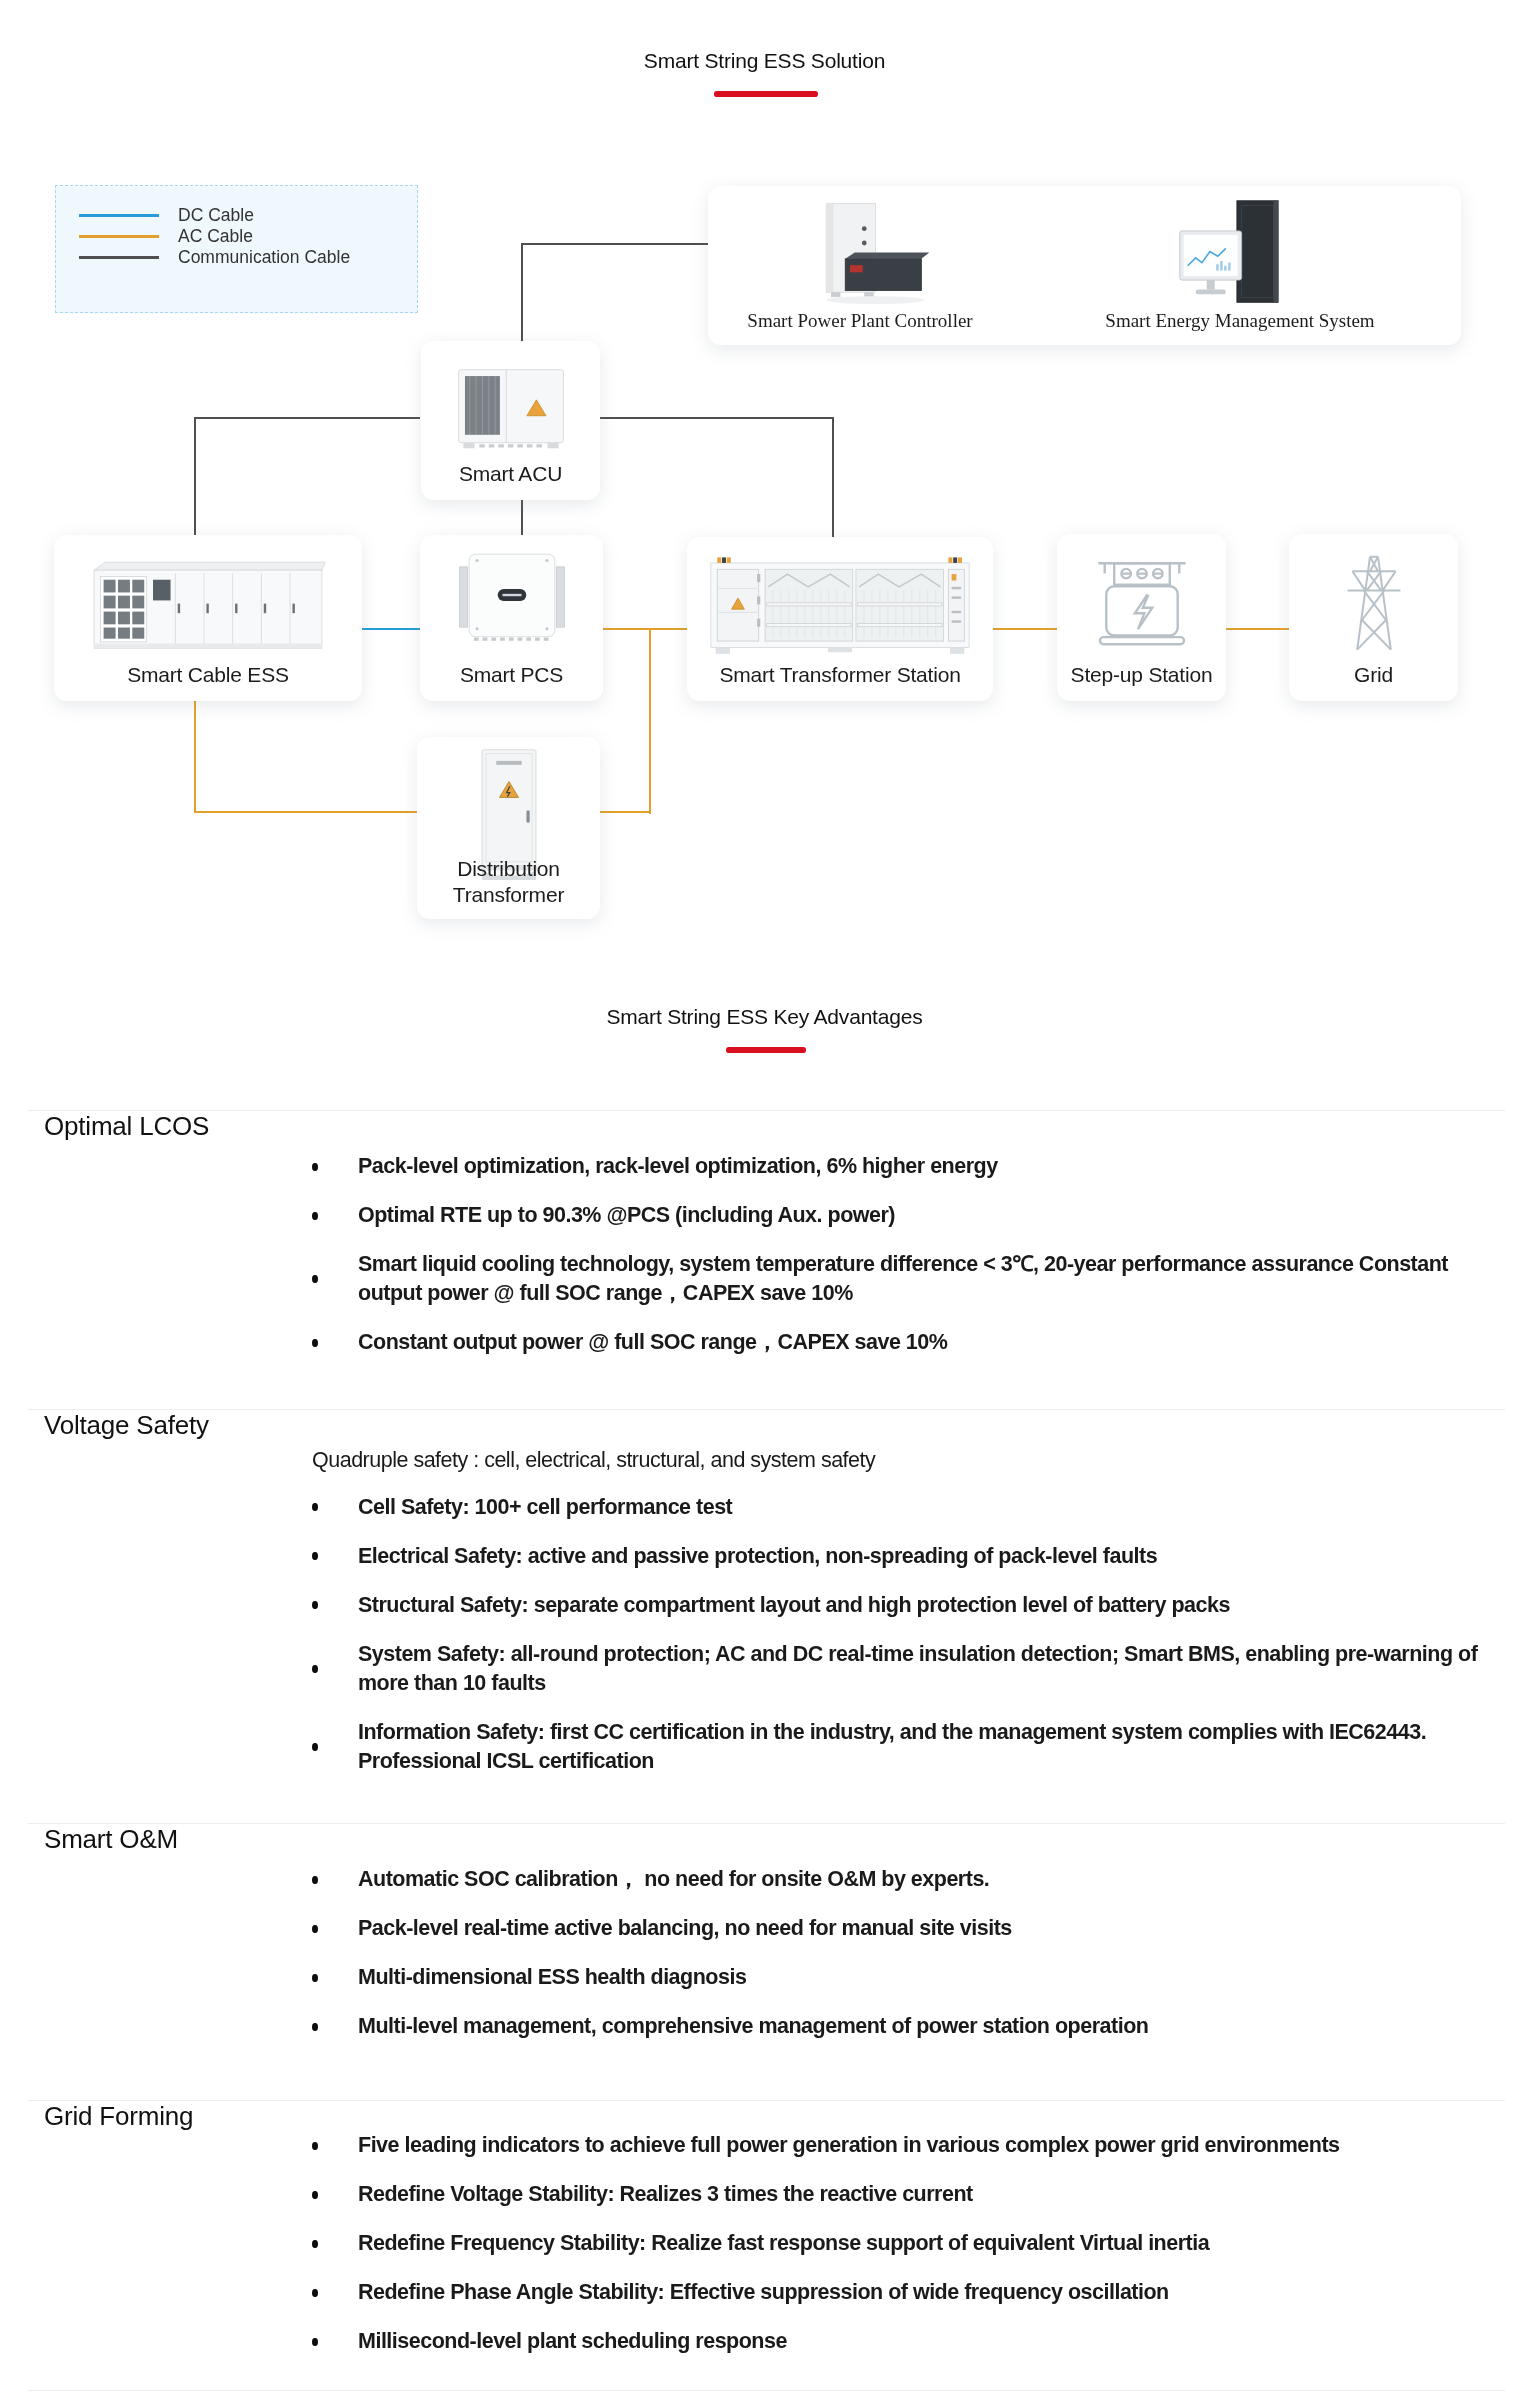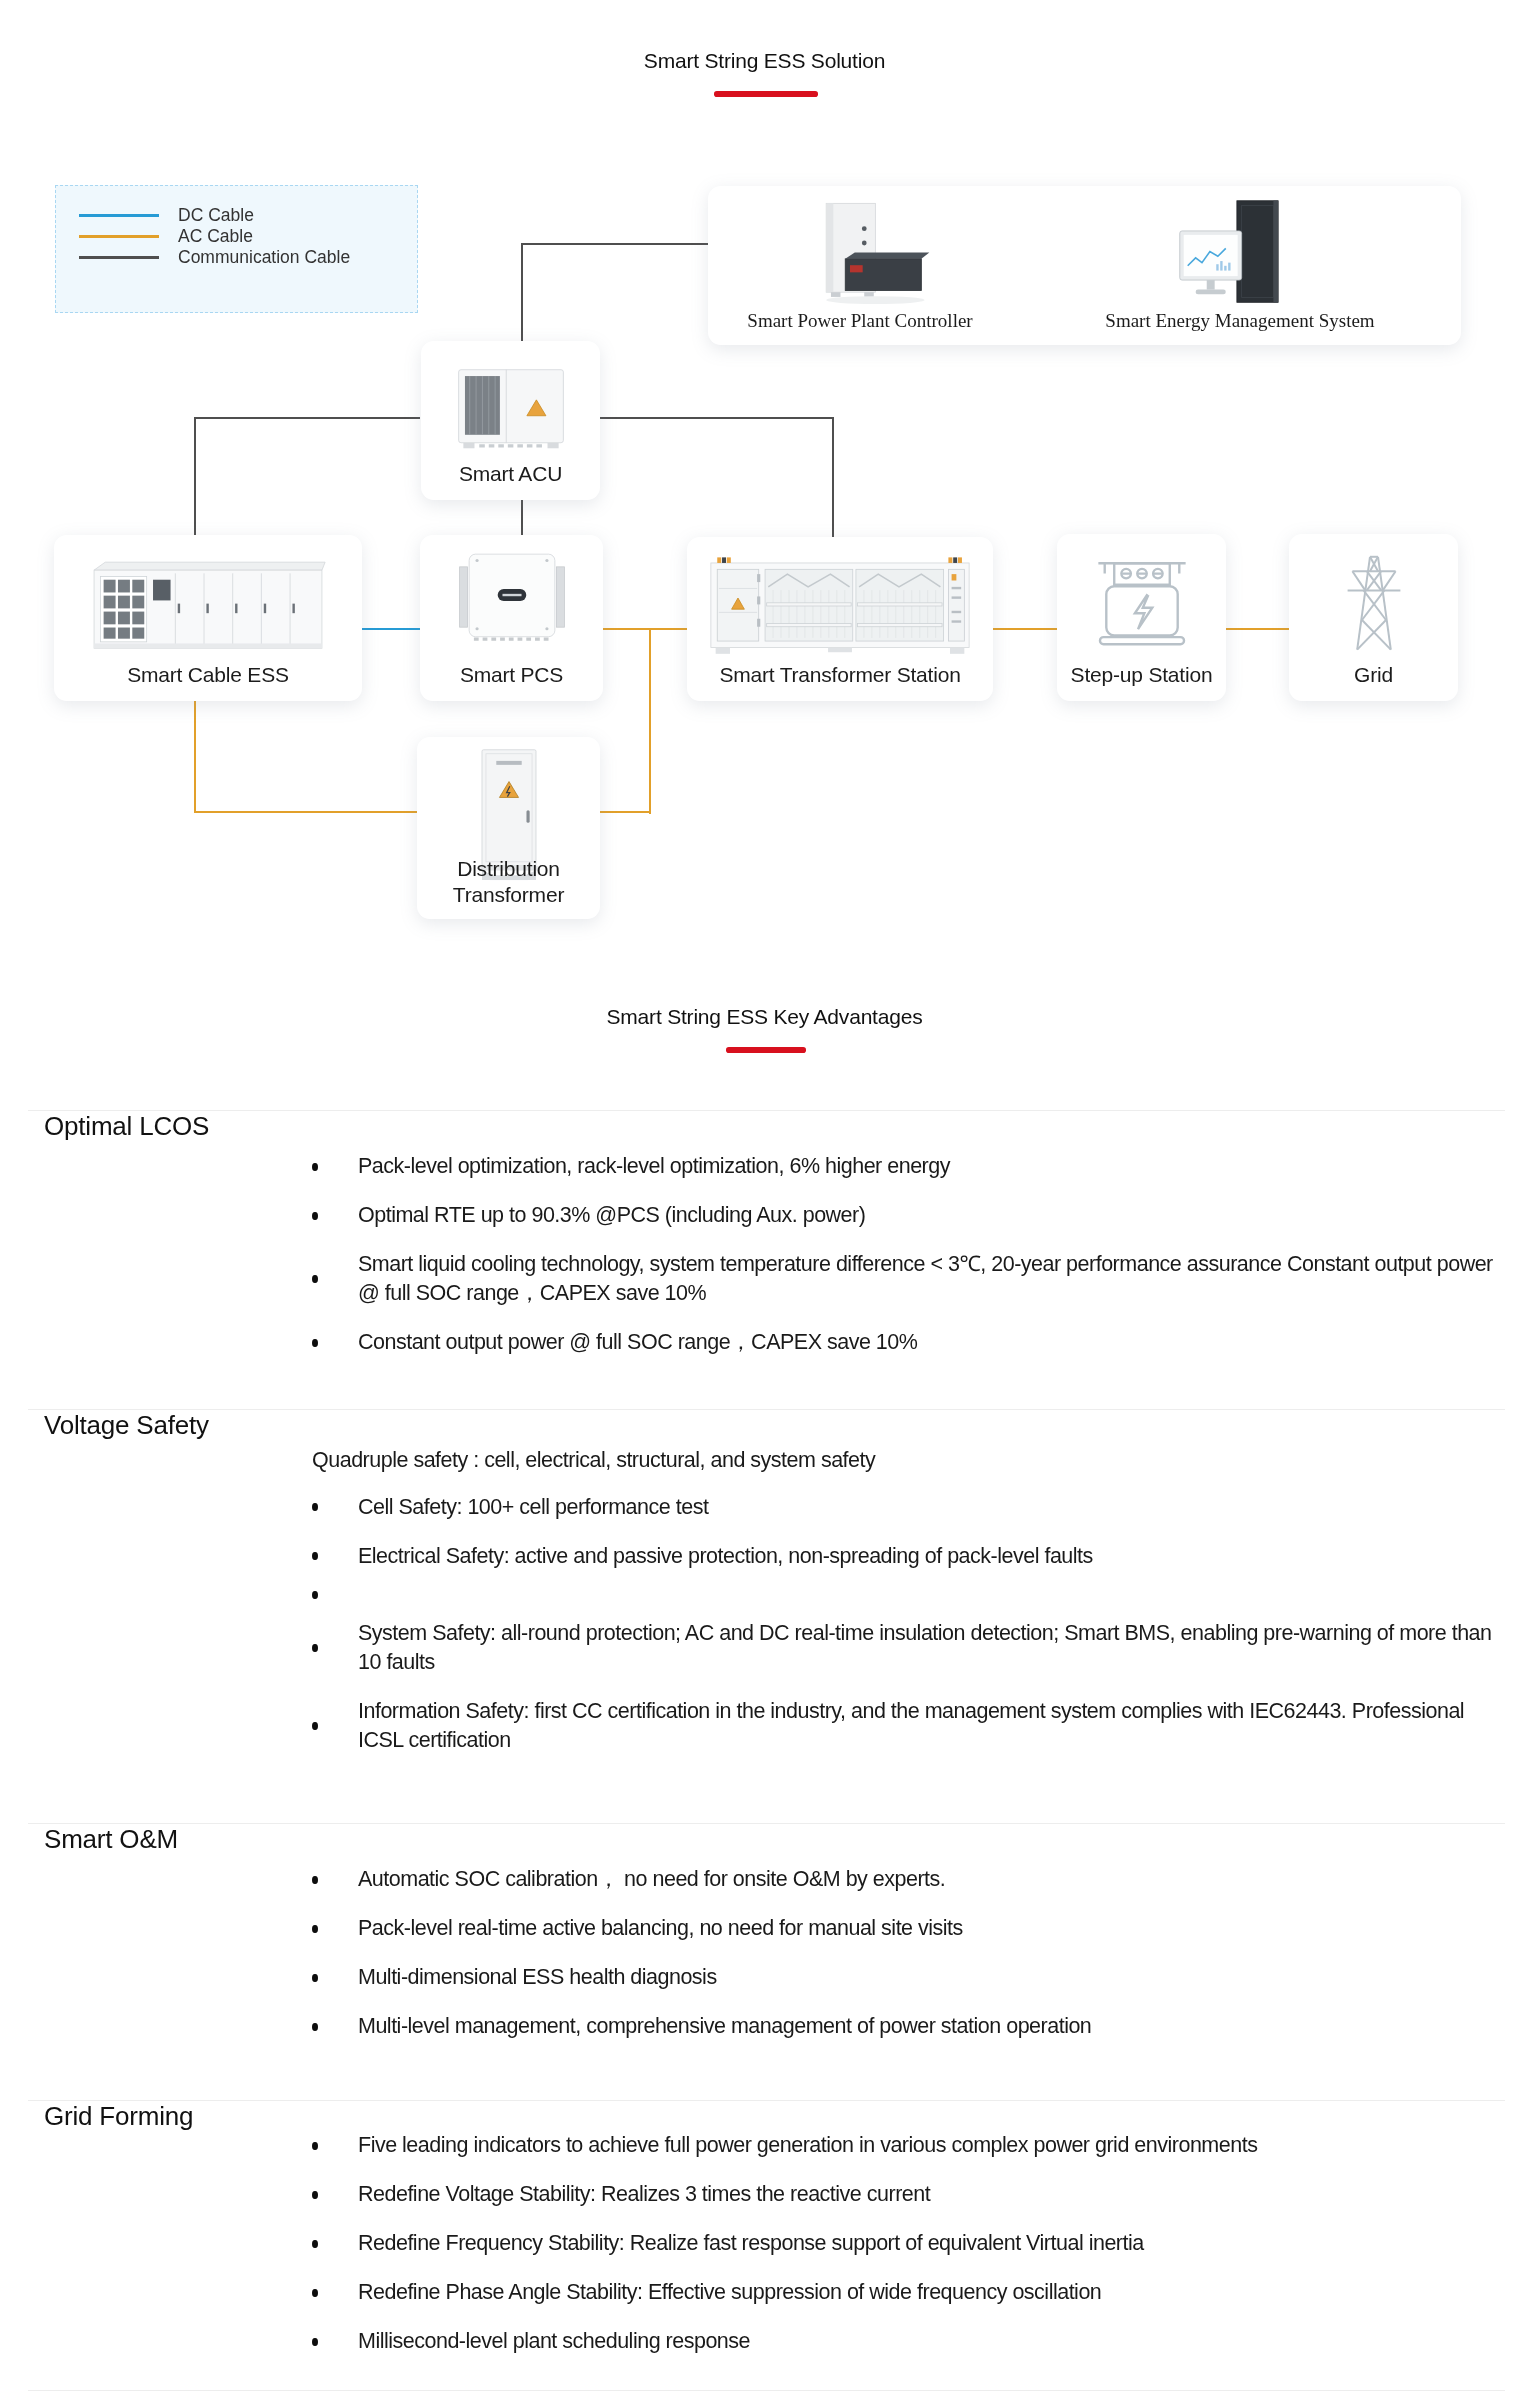--- a/index.html
+++ b/index.html
@@ -79,21 +79,21 @@
   .adv-section.s2{height:414px;}
   .adv-section.s3{height:277px;}
   .adv-section.s4{height:291px;}
   .adv-label-col{flex:0 0 284px;display:flex;align-items:flex-start;padding-left:16px;box-sizing:border-box;}
   .adv-label{font-size:26px;color:#111;letter-spacing:-0.2px;}
   .adv-content{flex:1;display:flex;flex-direction:column;}
   .s1 .adv-content{padding-top:41px;}
   .s2 .adv-content{padding-top:36px;}
   .s3 .adv-content{padding-top:41px;}
   .s4 .adv-content{padding-top:30px;}
-  .bullet-row{display:flex;align-items:center;margin-bottom:20px;}
+  .bullet-row{display:flex;align-items:center;margin-bottom:20px;font-weight:bold;}
   .bullet-marker{flex:0 0 46px;display:flex;align-items:center;}
   .bullet-dot{width:5.6px;height:8px;border-radius:50%;background:#0d0d0d;}
   .bullet-text,.intro-row{font-size:21.5px;line-height:29px;max-width:1139px;
                           color:#1a1a1a;letter-spacing:-0.5px;}
   .intro-row{margin-bottom:17.5px;}
 </style>
 </head>
 <body>
 
 <div class="page">
@@ -409,20 +409,21 @@
     <span class="bullet-marker">
               <span class="bullet-dot"></span>
             </span>
     <span class="bullet-text">Electrical Safety: active and passive protection, non-spreading of pack-level faults</span>
   </div>
 
   <div class="bullet-row">
     <span class="bullet-marker">
               <span class="bullet-dot"></span>
             </span>
+    <span class="bullet-text">Structural Safety: separate compartment layout and high protection level of battery packs</span>
   </div>
 
   <div class="bullet-row">
     <span class="bullet-marker">
               <span class="bullet-dot"></span>
             </span>
     <span class="bullet-text">System Safety: all-round protection; AC and DC real-time insulation detection; Smart BMS, enabling pre-warning of more than 10 faults</span>
   </div>
 
   <div class="bullet-row">

